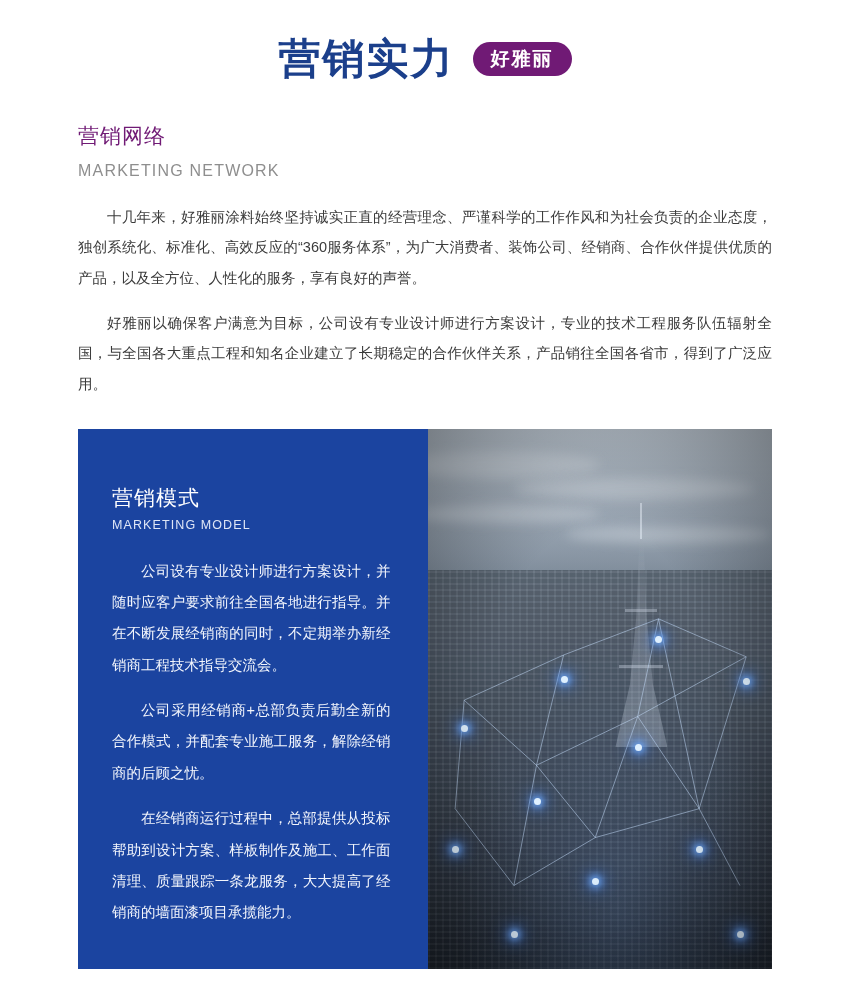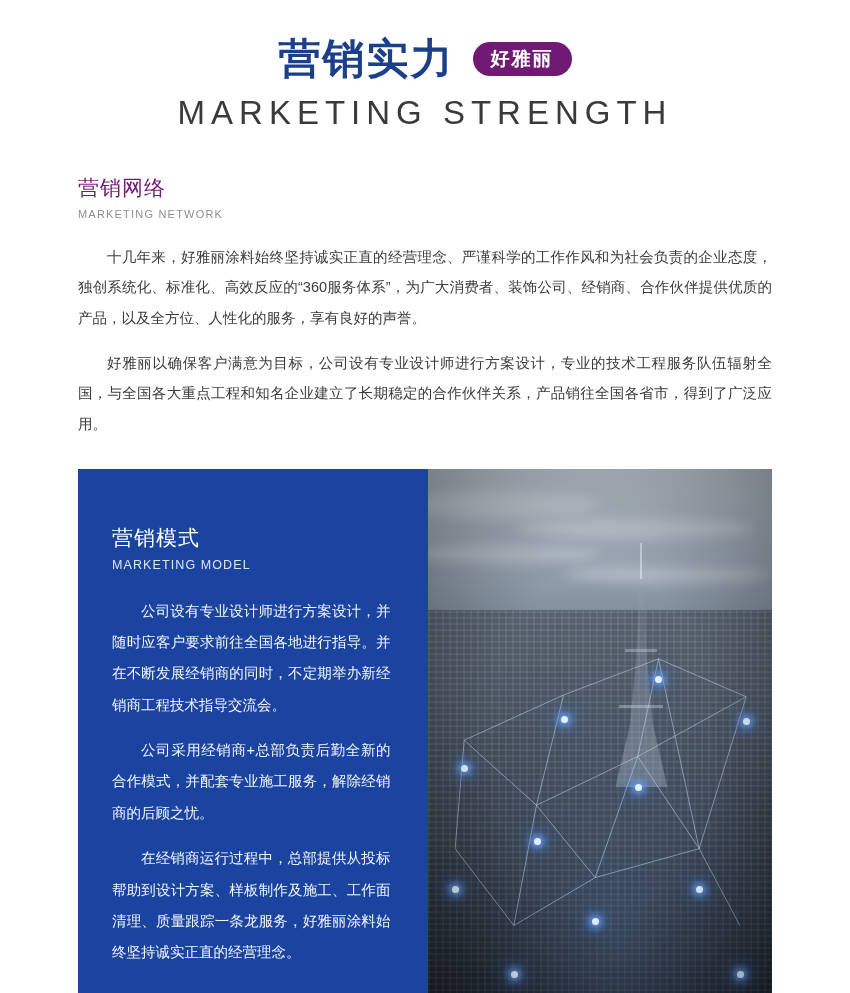--- a/index.html
+++ b/index.html
@@ -62,22 +62,22 @@
     margin: 42px 0 0 0;
     padding: 0 78px;
   }
   .sec-title-cn {
     font-size: 21px;
     color: #701a75;
     font-weight: 400;
     letter-spacing: 1px;
   }
   .sec-title-en {
-    margin-top: 6px;
-    font-size: 11px;
+    margin-top: 12px;
+    font-size: 16px;
     color: #8e8e8e;
     letter-spacing: 1.2px;
   }
   .paragraphs {
     margin-top: 22px;
   }
   .para {
     font-size: 14.5px;
     line-height: 2.1;
     color: #3b3b3b;
@@ -212,41 +212,40 @@
 </head>
 <body>
 
 <div class="page">
 
   <div class="header">
     <div class="header-title-row">
       <div class="header-title">营销实力</div>
       <div class="header-badge">好雅丽</div>
     </div>
-    <div class="header-sub">MARKETING STRENGTH</div>
   </div>
 
   <div class="section-network">
     <div class="sec-title-cn">营销网络</div>
     <div class="sec-title-en">MARKETING NETWORK</div>
     <div class="paragraphs">
       <p class="para">十几年来，好雅丽涂料始终坚持诚实正直的经营理念、严谨科学的工作作风和为社会负责的企业态度，独创系统化、标准化、高效反应的“360服务体系”，为广大消费者、装饰公司、经销商、合作伙伴提供优质的产品，以及全方位、人性化的服务，享有良好的声誉。</p>
       <p class="para">好雅丽以确保客户满意为目标，公司设有专业设计师进行方案设计，专业的技术工程服务队伍辐射全国，与全国各大重点工程和知名企业建立了长期稳定的合作伙伴关系，产品销往全国各省市，得到了广泛应用。</p>
     </div>
   </div>
 
   <div class="panel">
 
     <div class="panel-left">
       <div class="panel-title-cn">营销模式</div>
       <div class="panel-title-en">MARKETING MODEL</div>
       <div class="panel-paras">
         <p class="panel-para">公司设有专业设计师进行方案设计，并随时应客户要求前往全国各地进行指导。并在不断发展经销商的同时，不定期举办新经销商工程技术指导交流会。</p>
         <p class="panel-para">公司采用经销商+总部负责后勤全新的合作模式，并配套专业施工服务，解除经销商的后顾之忧。</p>
-        <p class="panel-para">在经销商运行过程中，总部提供从投标帮助到设计方案、样板制作及施工、工作面清理、质量跟踪一条龙服务，好雅丽涂料始终坚持诚实正直的经营理念。</p>
+        <p class="panel-para">在经销商运行过程中，总部提供从投标帮助到设计方案、样板制作及施工、工作面清理、质量跟踪一条龙服务，大大提高了经销商的墙面漆项目承揽能力。</p>
       </div>
     </div>
 
     <div class="panel-right">
       <div class="sky-haze"></div>
       <div class="cloud c1"></div>
       <div class="cloud c2"></div>
       <div class="cloud c3"></div>
       <div class="cloud c4"></div>
 

